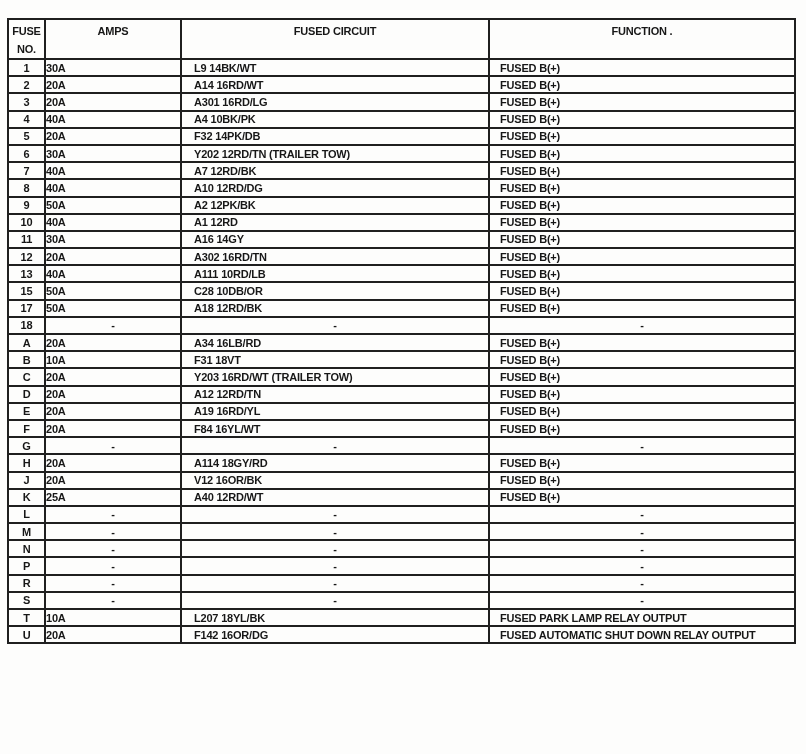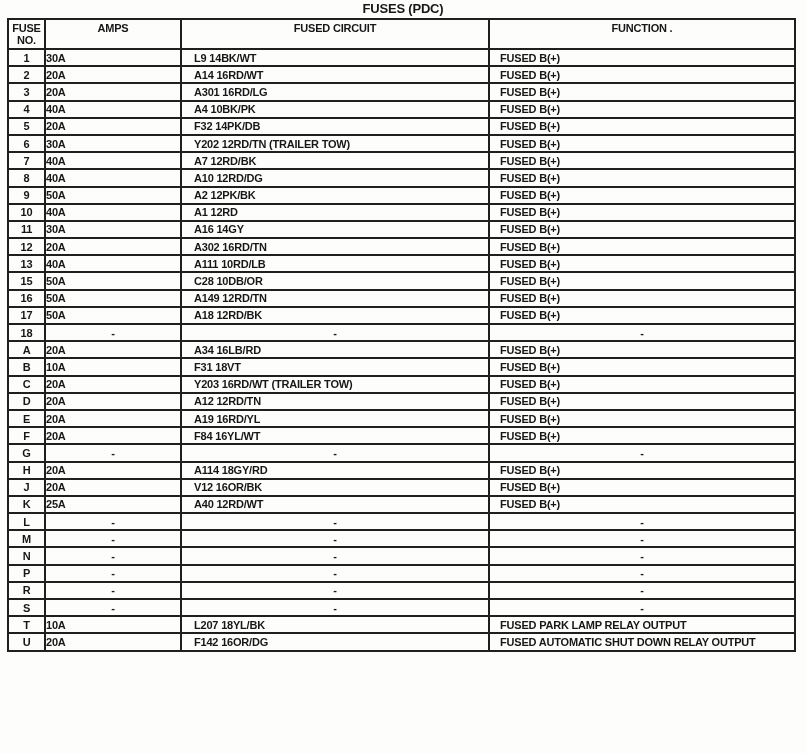--- a/index.html
+++ b/index.html
@@ -45,37 +45,36 @@
     padding: 0;
     overflow: hidden;
     white-space: nowrap;
   }
   .fuse-table th {
     height: 26px;
     vertical-align: top;
     text-align: center;
     padding-top: 2px;
     white-space: normal;
-    line-height: 12px;
+    line-height: 18px;
   }
   .fuse-table td {
     height: 15.2px;
     vertical-align: middle;
   }
   td.col-no   { text-align: center; }
   td.col-amps { text-align: left; }
   td.col-circuit { text-align: left; padding-left: 12px; }
   td.col-function { text-align: left; padding-left: 10px; }
   td.dash { text-align: center !important; padding-left: 0 !important; }
 </style>
 </head>
 <body>
 
 <div class="page">
-  <div class="doc-title">FUSES (PDC)</div>
 
   <table class="fuse-table">
     <colgroup>
       <col style="width:37px">
       <col style="width:136px">
       <col style="width:308px">
       <col style="width:306px">
     </colgroup>
     <thead>
       <tr>
@@ -164,26 +163,20 @@
           <td class="col-circuit">A111 10RD/LB</td>
           <td class="col-function">FUSED B(+)</td>
         </tr>
         <tr>
           <td class="col-no">15</td>
           <td class="col-amps">50A</td>
           <td class="col-circuit">C28 10DB/OR</td>
           <td class="col-function">FUSED B(+)</td>
         </tr>
         <tr>
-          <td class="col-no">16</td>
-          <td class="col-amps">50A</td>
-          <td class="col-circuit">A149 12RD/TN</td>
-          <td class="col-function">FUSED B(+)</td>
-        </tr>
-        <tr>
           <td class="col-no">17</td>
           <td class="col-amps">50A</td>
           <td class="col-circuit">A18 12RD/BK</td>
           <td class="col-function">FUSED B(+)</td>
         </tr>
         <tr>
           <td class="col-no">18</td>
           <td class="col-amps dash">-</td>
           <td class="col-circuit dash">-</td>
           <td class="col-function dash">-</td>

